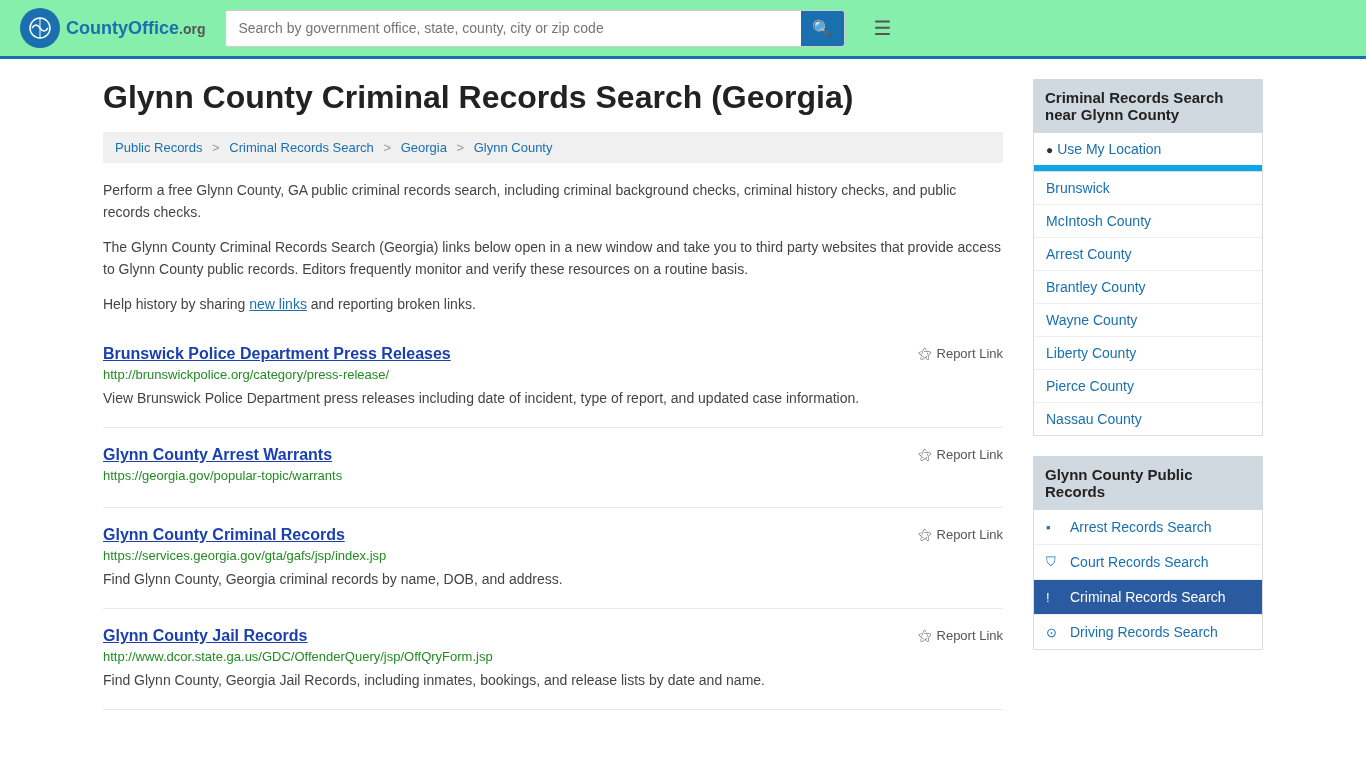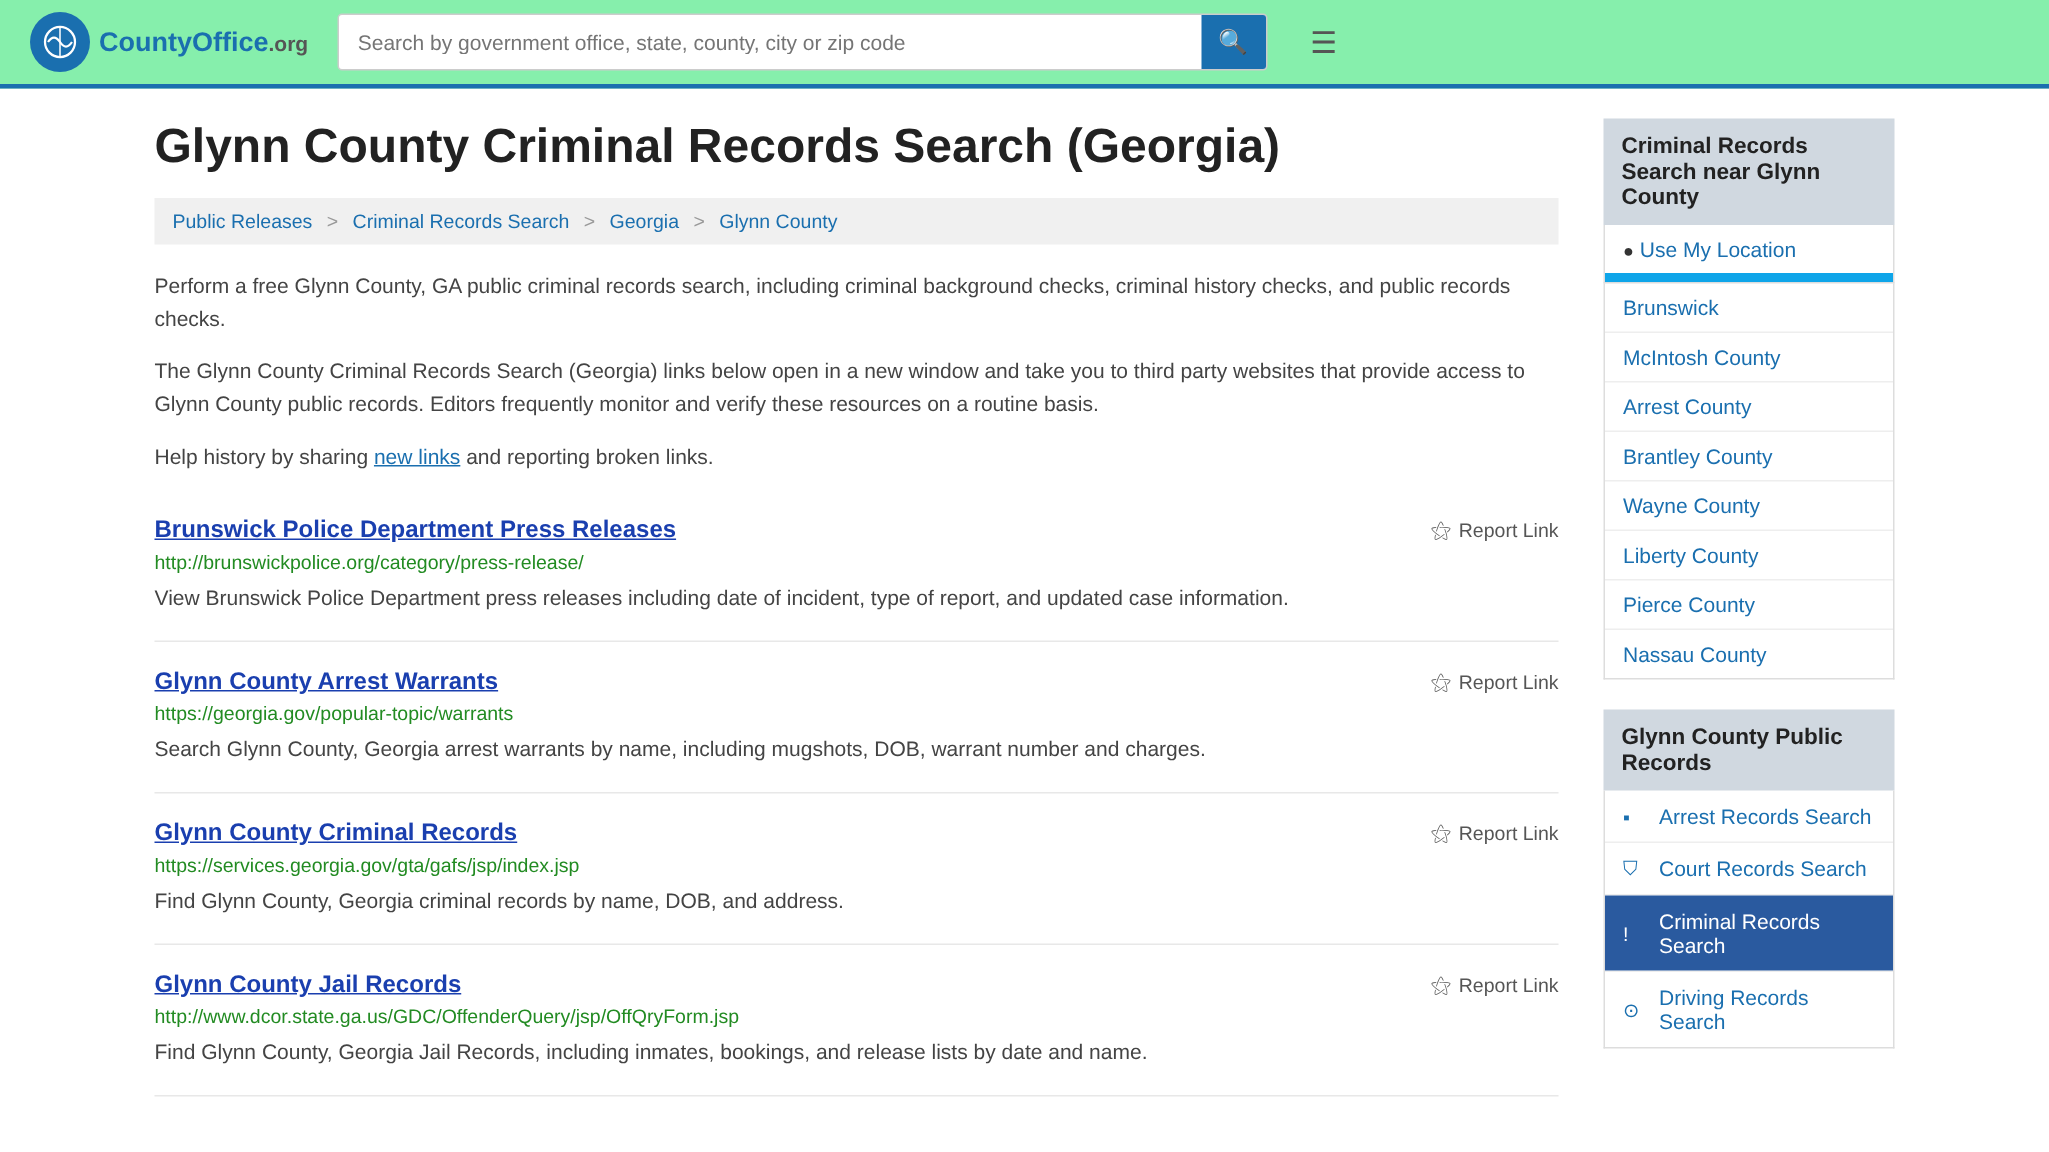--- a/index.html
+++ b/index.html
@@ -162,21 +162,21 @@
       margin-bottom: 6px;
     }
     .result-desc {
       font-size: 14px;
       color: #444;
       line-height: 1.5;
     }
 
     
     .sidebar {
-      width: 194px;
+      width: 230px;
       flex-shrink: 0;
     }
     .sidebar-section-header {
       background: #d0d8e0;
       padding: 10px 12px;
       font-size: 15px;
       font-weight: bold;
       color: #222;
       margin-bottom: 0;
     }
@@ -277,21 +277,21 @@
   </button>
 </header>
 
 <div class="main-container">
 
   <div class="content-area">
 
     <h1 class="page-title">Glynn County Criminal Records Search (Georgia)</h1>
 
     <div class="breadcrumb">
-      <a href="#">Public Releases</a>
+      <a href="#">Public Records</a>
       <span class="breadcrumb-sep">&gt;</span>
       <a href="#">Criminal Records Search</a>
       <span class="breadcrumb-sep">&gt;</span>
       <a href="#">Georgia</a>
       <span class="breadcrumb-sep">&gt;</span>
       <a href="#">Glynn County</a>
     </div>
 
     <p class="intro-text">Perform a free Glynn County, GA public criminal records search, including criminal background checks, criminal history checks, and public records checks.</p>
     <p class="intro-text">The Glynn County Criminal Records Search (Georgia) links below open in a new window and take you to third party websites that provide access to Glynn County public records. Editors frequently monitor and verify these resources on a routine basis.</p>
@@ -313,21 +313,20 @@
     </div>
         <div class="result-item">
       <div class="result-header">
         <a href="#" class="result-title">Glynn County Arrest Warrants</a>
         <span class="report-link">
           <span class="report-icon">⚝</span>
           <span>Report Link</span>
         </span>
       </div>
       <div class="result-url">https://georgia.gov/popular-topic/warrants</div>
-      <div class="result-desc">Search Glynn County, Georgia arrest warrants by name, including mugshots, DOB, warrant number and charges.</div>
     </div>
         <div class="result-item">
       <div class="result-header">
         <a href="#" class="result-title">Glynn County Criminal Records</a>
         <span class="report-link">
           <span class="report-icon">⚝</span>
           <span>Report Link</span>
         </span>
       </div>
       <div class="result-url">https://services.georgia.gov/gta/gafs/jsp/index.jsp</div>

